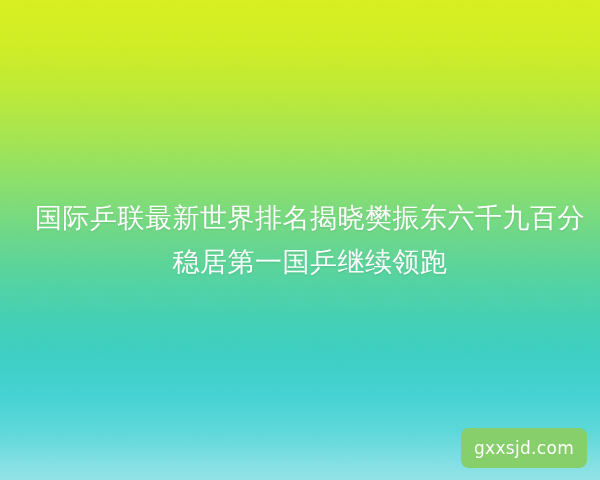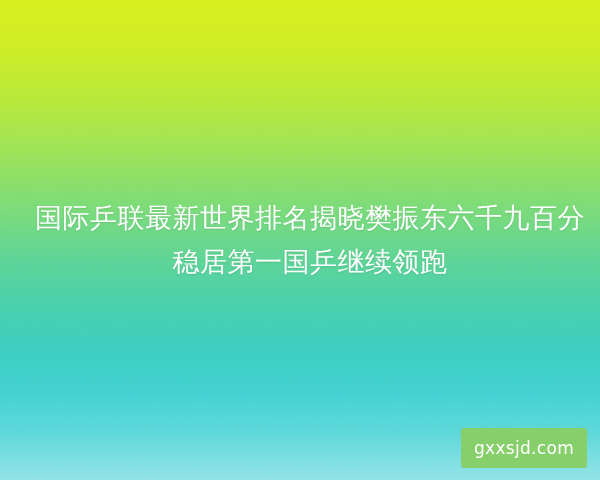--- a/index.html
+++ b/index.html
@@ -59,21 +59,21 @@
     box-sizing: border-box;
     text-shadow: 0 1px 2px rgba(0,0,0,0.10);
   }
   #watermark {
     position: absolute;
     left: 461px;
     top: 428px;
     width: 126px;
     height: 40px;
     background: #86cf6a;
-    border-radius: 3px;
+    border-radius: 8px;
     display: flex;
     align-items: center;
     justify-content: center;
   }
   #watermark .wm-text {
     color: #ffffff;
     font-size: 17px;
     letter-spacing: 0.3px;
     font-family: "DejaVu Sans", "Liberation Sans", sans-serif;
   }

